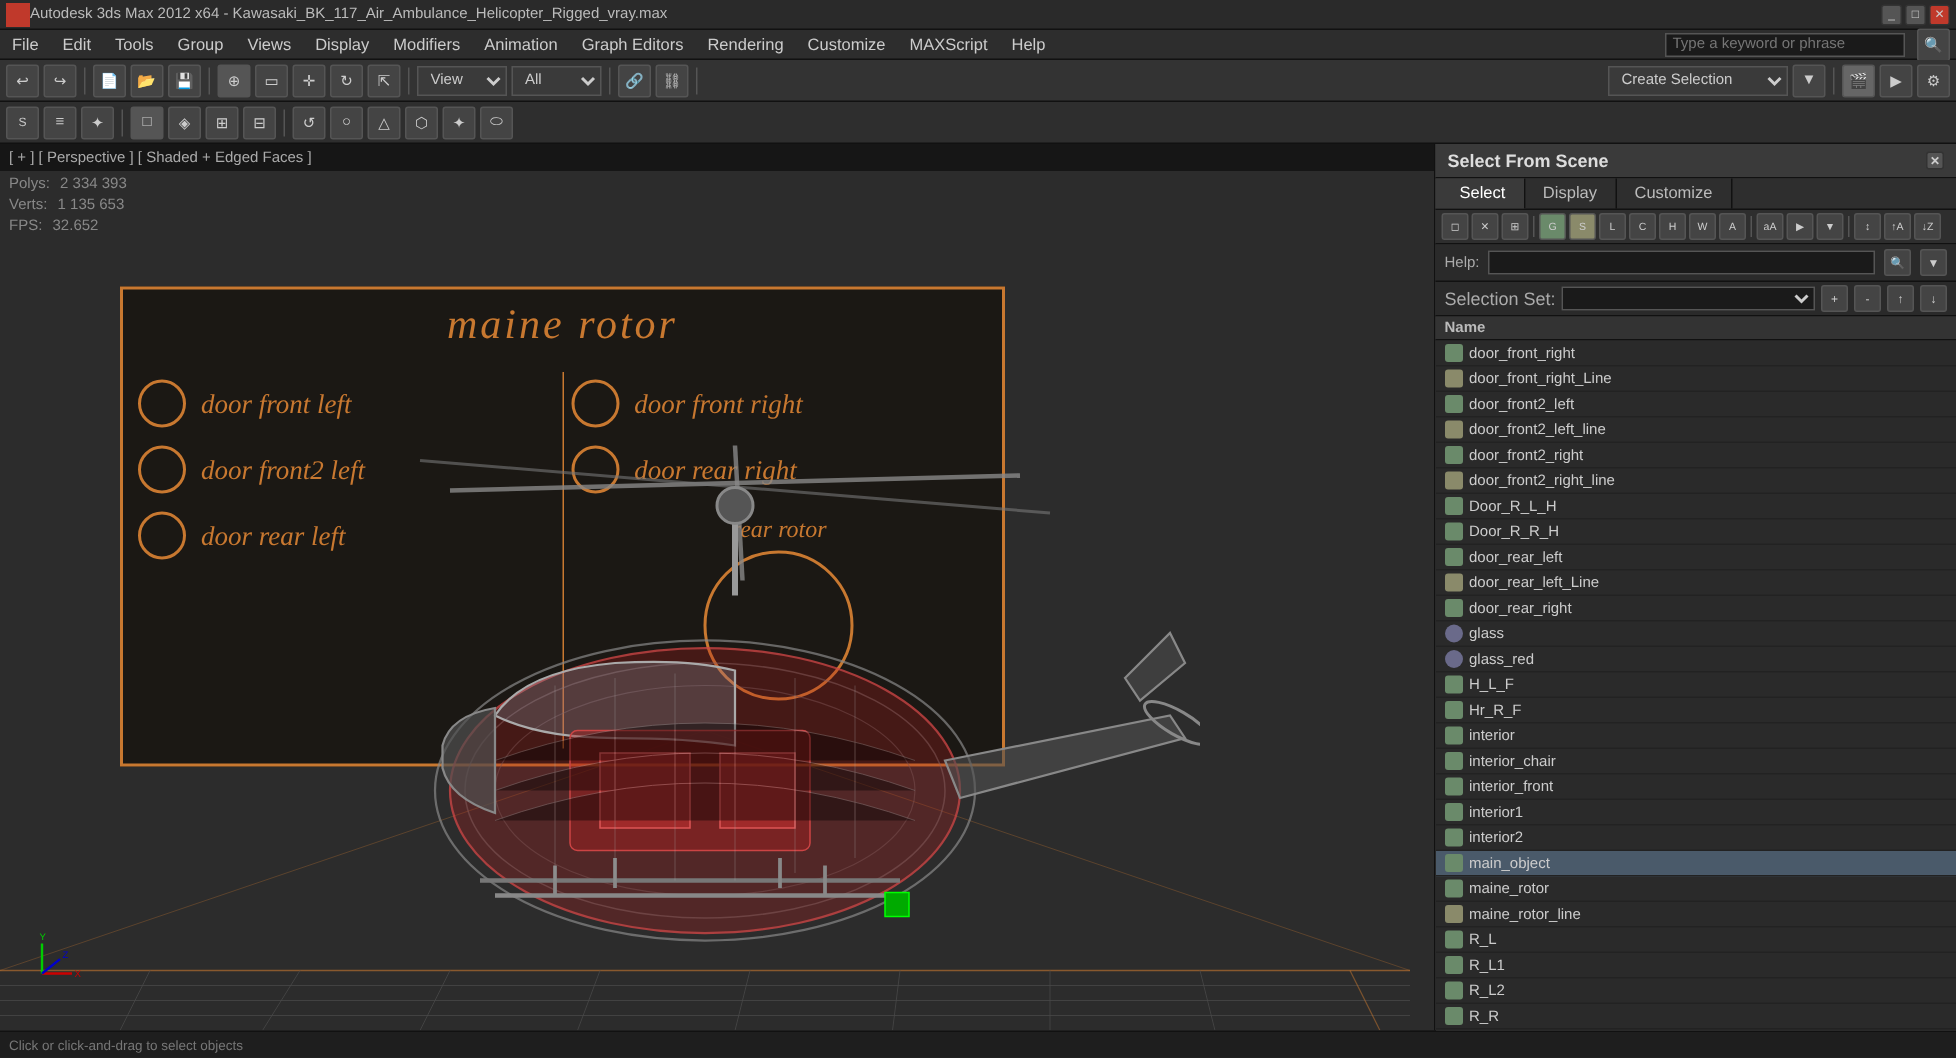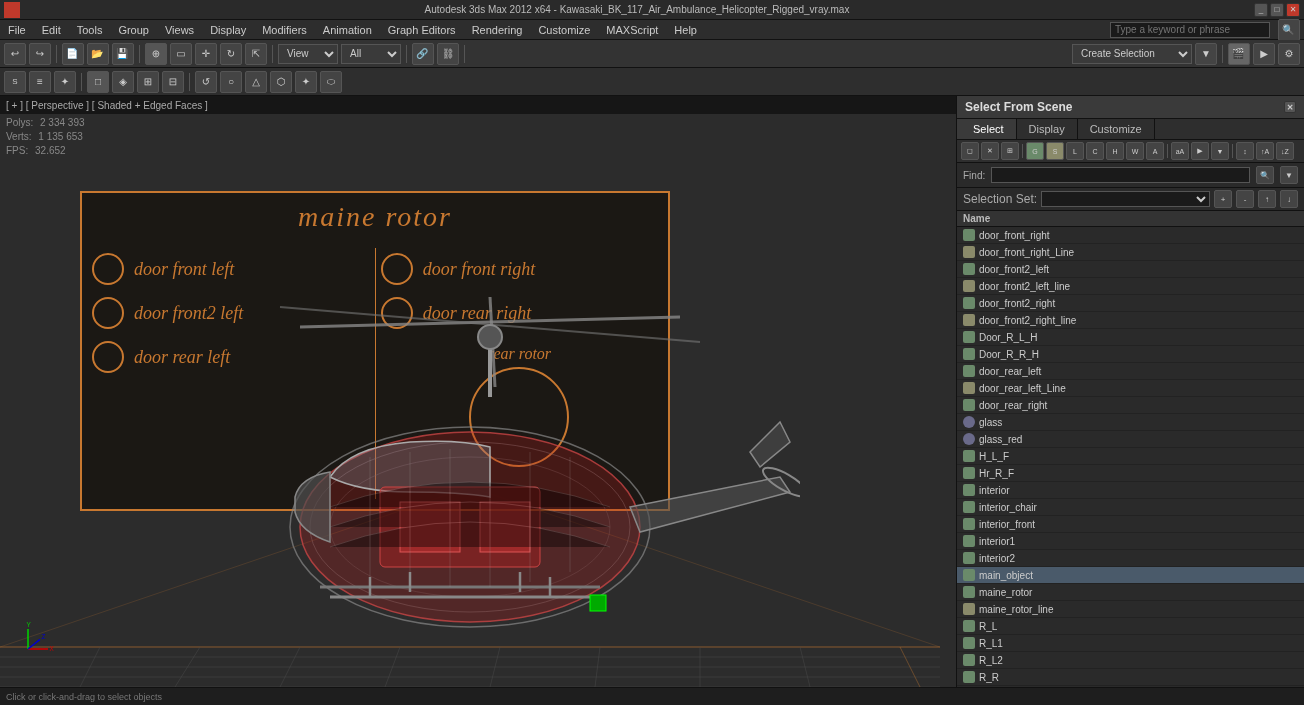--- a/index.html
+++ b/index.html
@@ -20,21 +20,21 @@
       height: 20px;
       background: #2a2a2a;
       display: flex;
       align-items: center;
       justify-content: space-between;
       padding: 0 4px;
       border-bottom: 1px solid #111;
       flex-shrink: 0;
     }
     #titlebar-left { display: flex; align-items: center; gap: 4px; }
-    #titlebar-title { color: #bbb; font-size: 10px; flex: 1; text-align: center; }
+    #titlebar-title { color: #bbb; font-size: 10px; flex: 1; text-align: left; }
     #titlebar-right { display: flex; gap: 2px; }
     .title-btn {
       width: 14px; height: 14px;
       background: #555;
       border: 1px solid #333;
       border-radius: 2px;
       cursor: pointer;
       display: flex; align-items: center; justify-content: center;
       font-size: 8px; color: #ccc;
     }
@@ -692,21 +692,21 @@
       <div class="rp-tb-btn" style="font-size:7px;">aA</div>
       <div class="rp-tb-btn" style="font-size:7px;">▶</div>
       <div class="rp-tb-btn" style="font-size:7px;">▼</div>
       <div class="rp-tb-sep"></div>
       <div class="rp-tb-btn" style="font-size:7px;">↕</div>
       <div class="rp-tb-btn" style="font-size:7px;">↑A</div>
       <div class="rp-tb-btn" style="font-size:7px;">↓Z</div>
     </div>
 
     <div id="rp-find">
-      <label>Find:</label>
+      <label>Help:</label>
       <input type="text" style="">
       <div class="rp-tb-btn" style="font-size:8px;">🔍</div>
       <div class="rp-tb-btn" style="font-size:8px;">▼</div>
     </div>
 
     <div id="rp-selset">
       <label>Selection Set:</label>
       <select></select>
       <div class="rp-tb-btn" style="font-size:8px;">+</div>
       <div class="rp-tb-btn" style="font-size:8px;">-</div>

